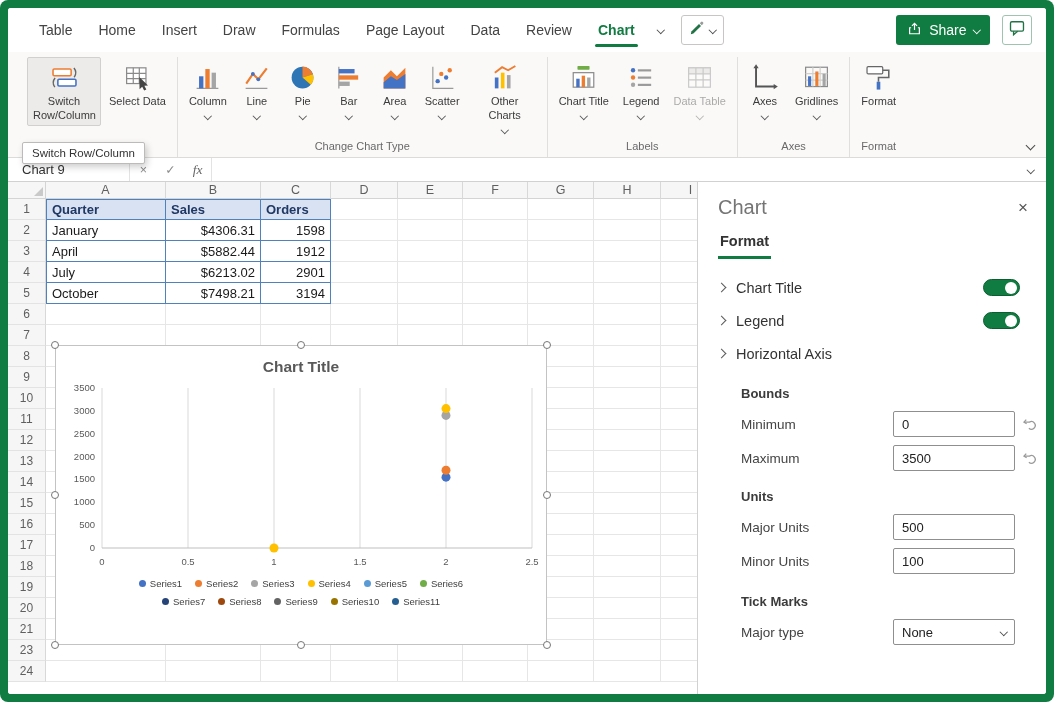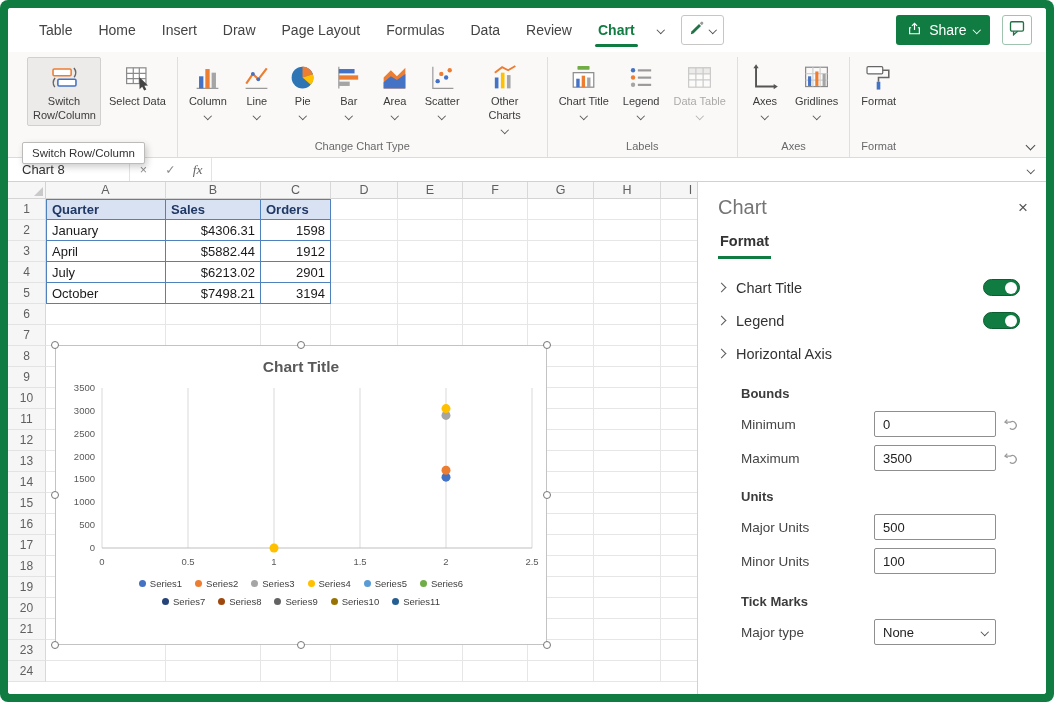--- a/index.html
+++ b/index.html
@@ -85,43 +85,43 @@
   .tp-title{font-size:20px;color:#757575}
   .tp-close{font-size:17px;color:#555;cursor:pointer;line-height:1}
   .tp-tabs{padding:2px 20px 0;margin-bottom:12px}
   .tp-tab{display:inline-block;padding:4px 2px 7px;font-size:14.5px;font-weight:700;color:#333;border-bottom:3px solid #107C41;cursor:pointer}
   .tp-sec{display:flex;align-items:center;height:33px;padding:0 26px 0 20px;gap:11px;cursor:pointer}
   .tp-sec .chev{border-color:#5a5a5a}
   .tp-sec-label{font-size:14.5px;color:#333;flex:1}
   .tp-sec-label.bold{font-weight:700}
   .toggle{width:37px;height:17px;border-radius:9px;background:#107C41;border:1px solid #0c5e31;position:relative;cursor:pointer}
   .toggle::after{content:"";position:absolute;right:2px;top:1.5px;width:12px;height:12px;border-radius:50%;background:#fff}
-  .tp-sub{padding:6px 24px 0 43px}
+  .tp-sub{padding:6px 5px 0 43px}
   .tp-heading{font-size:13px;font-weight:700;color:#3b3b3b;margin:10px 0 10px}
   .tp-row{display:flex;align-items:center;margin-bottom:8px}
   .tp-row-label{flex:1;font-size:13.5px;color:#444}
   .tp-input{width:122px;height:26px;border:1px solid #8f8f8f;border-radius:2px;font-size:13px;padding:0 8px;color:#222;font-family:inherit;background:#fff}
   .tp-undo{width:26px;display:flex;justify-content:center;align-items:center;cursor:pointer}
   .tp-spacer{width:26px}
   .tp-select{width:122px;height:26px;border:1px solid #8f8f8f;border-radius:2px;font-size:13px;display:flex;align-items:center;justify-content:space-between;padding:0 8px;color:#222;background:#fff;cursor:pointer}
 </style>
 </head>
 <body>
 
 <div class="app">
   <div class="window">
 
     <div class="menubar">
       <div class="menu-tabs">
           <div class="menu-tab">Table</div>
           <div class="menu-tab">Home</div>
           <div class="menu-tab">Insert</div>
           <div class="menu-tab">Draw</div>
+          <div class="menu-tab">Formulas</div>
           <div class="menu-tab">Page Layout</div>
-          <div class="menu-tab">Formulas</div>
           <div class="menu-tab">Data</div>
           <div class="menu-tab">Review</div>
           <div class="menu-tab active">Chart</div>
         </div>
       <div class="tab-overflow">
         <span class="chev chev-d small"></span>
       </div>
       <div class="pen-btn">
         <span><svg width="16" height="16" viewBox="0 0 20 20">
               <path d="M3 14.5 L12.5 5 L15 7.5 L5.5 17 L2.3 17.7 Z" fill="#217346"></path>
@@ -319,21 +319,21 @@
             </div>
             <div class="rb-group-label">Format</div>
           </div>
         </div>
       <span class="chev chev-d ribbon-collapse"></span>
     </div>
 
     <div class="tooltip">Switch Row/Column</div>
 
     <div class="formula-bar">
-      <div class="name-box">Chart 8</div>
+      <div class="name-box">Chart 9</div>
       <div class="fb-btn">×</div>
       <div class="fb-btn">✓</div>
       <div class="fb-btn fx">fx</div>
       <div class="fb-input"></div>
       <div class="fb-chevron">
         <span class="chev chev-d small"></span>
       </div>
     </div>
 
     <div class="content">

